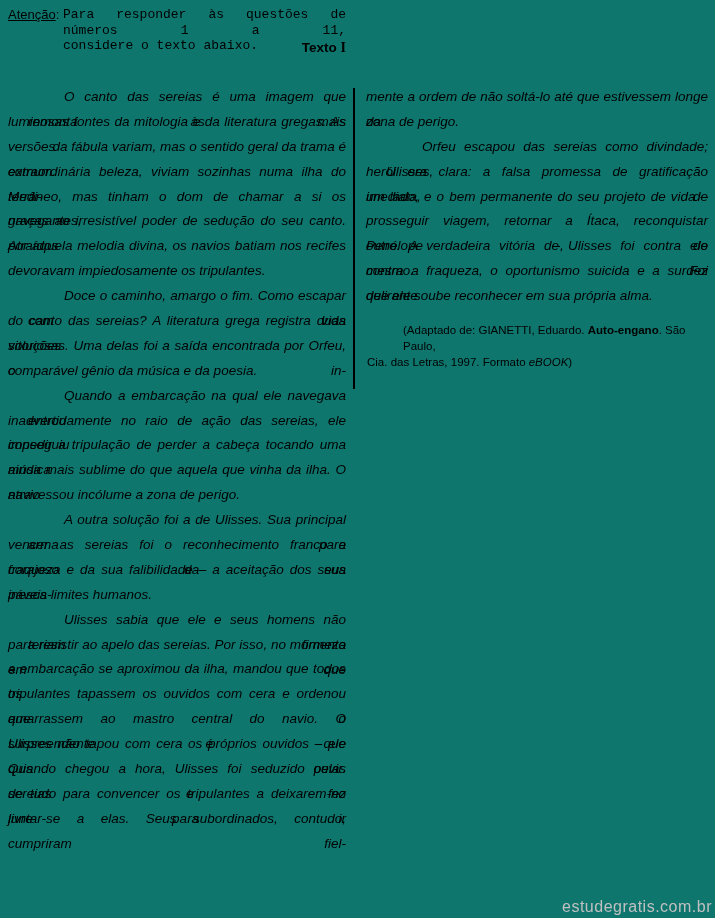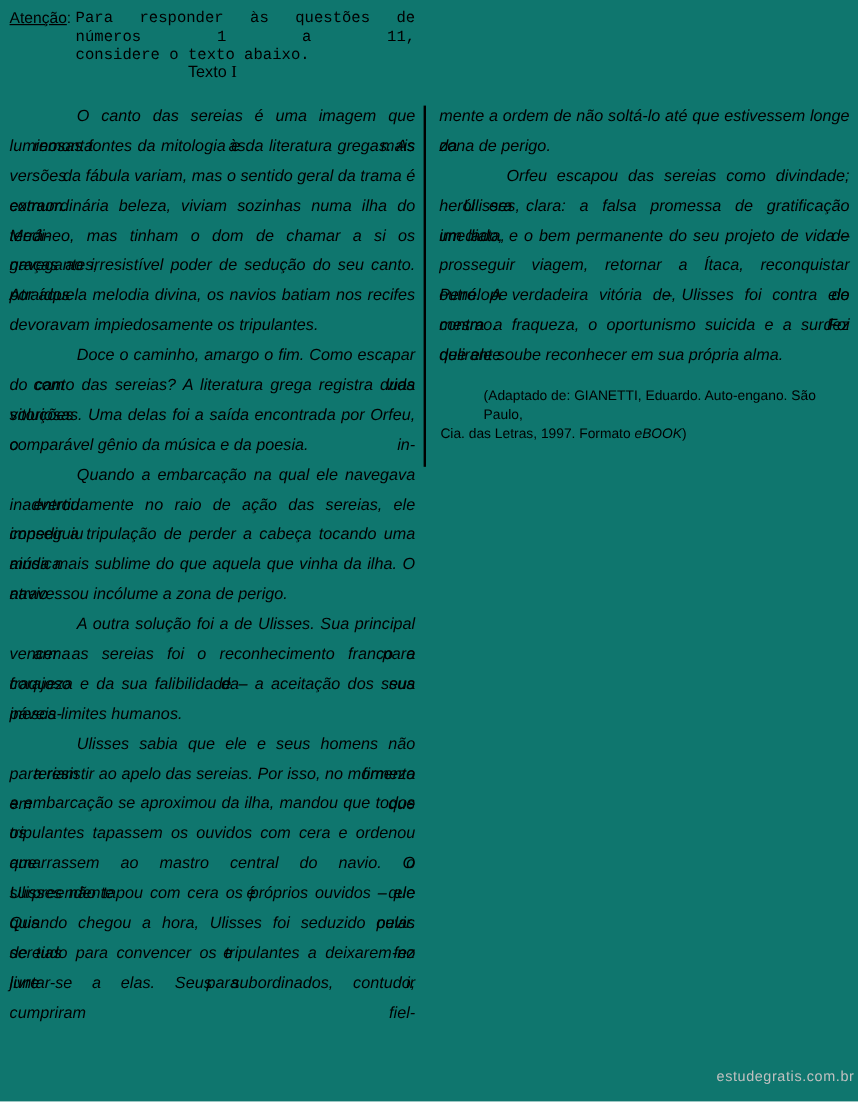--- a/index.html
+++ b/index.html
@@ -34,25 +34,25 @@
   }
   .attention .label .underlined { text-decoration: underline; }
   .attention .text { flex: 1; }
   .hline { text-align: justify; text-align-last: justify; font-family: Liberation Mono, monospace; }
   .hline.last { text-align: center; text-align-last: left; }
 
   
   .title {
     position: absolute;
     left: 8px;
-    top: 52px;
+    top: 40px;
     width: 338px;
-    text-align: center;
+    text-align: right;
     font-size: 13.5px;
-    font-weight: normal;
+    font-weight: bold;
   }
   .title .numeral { font-family: "Liberation Serif", serif; font-size: 14px; }
 
   
   .col {
     position: absolute;
     top: 85px;
     font-size: 13.5px;
     line-height: 24.9px;
     font-style: italic;
@@ -75,29 +75,29 @@
 
   
   .citation {
     margin-top: 13px;
     font-style: normal;
     font-size: 11.5px;
     line-height: 16px;
     padding-left: 1px;
   }
   .citation .cline1 { padding-left: 36px; }
-  .citation .book { font-weight: normal; margin-top: 20px; }
+  .citation .book { font-weight: bold; margin-top: 20px; }
   .citation .ebook { font-style: italic; margin-top: 21px; }
 
   
   .watermark {
     position: absolute;
     right: 3px;
-    bottom: 14px;
-    font-size: 12px;
+    bottom: 2px;
+    font-size: 16px;
     color: #c0c0c0;
     letter-spacing: 0.5px;
   }
 </style>
 </head>
 <body>
 
 <div class="page">
 
   <div class="attention">

